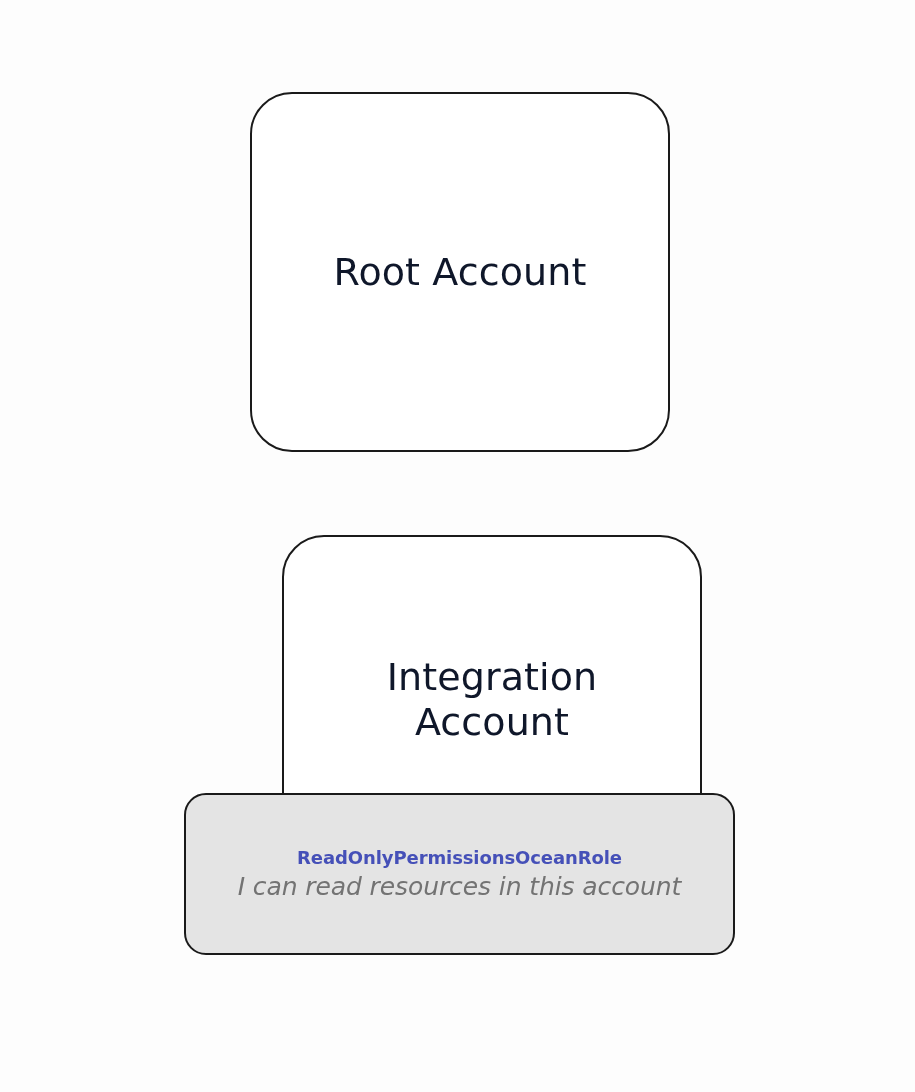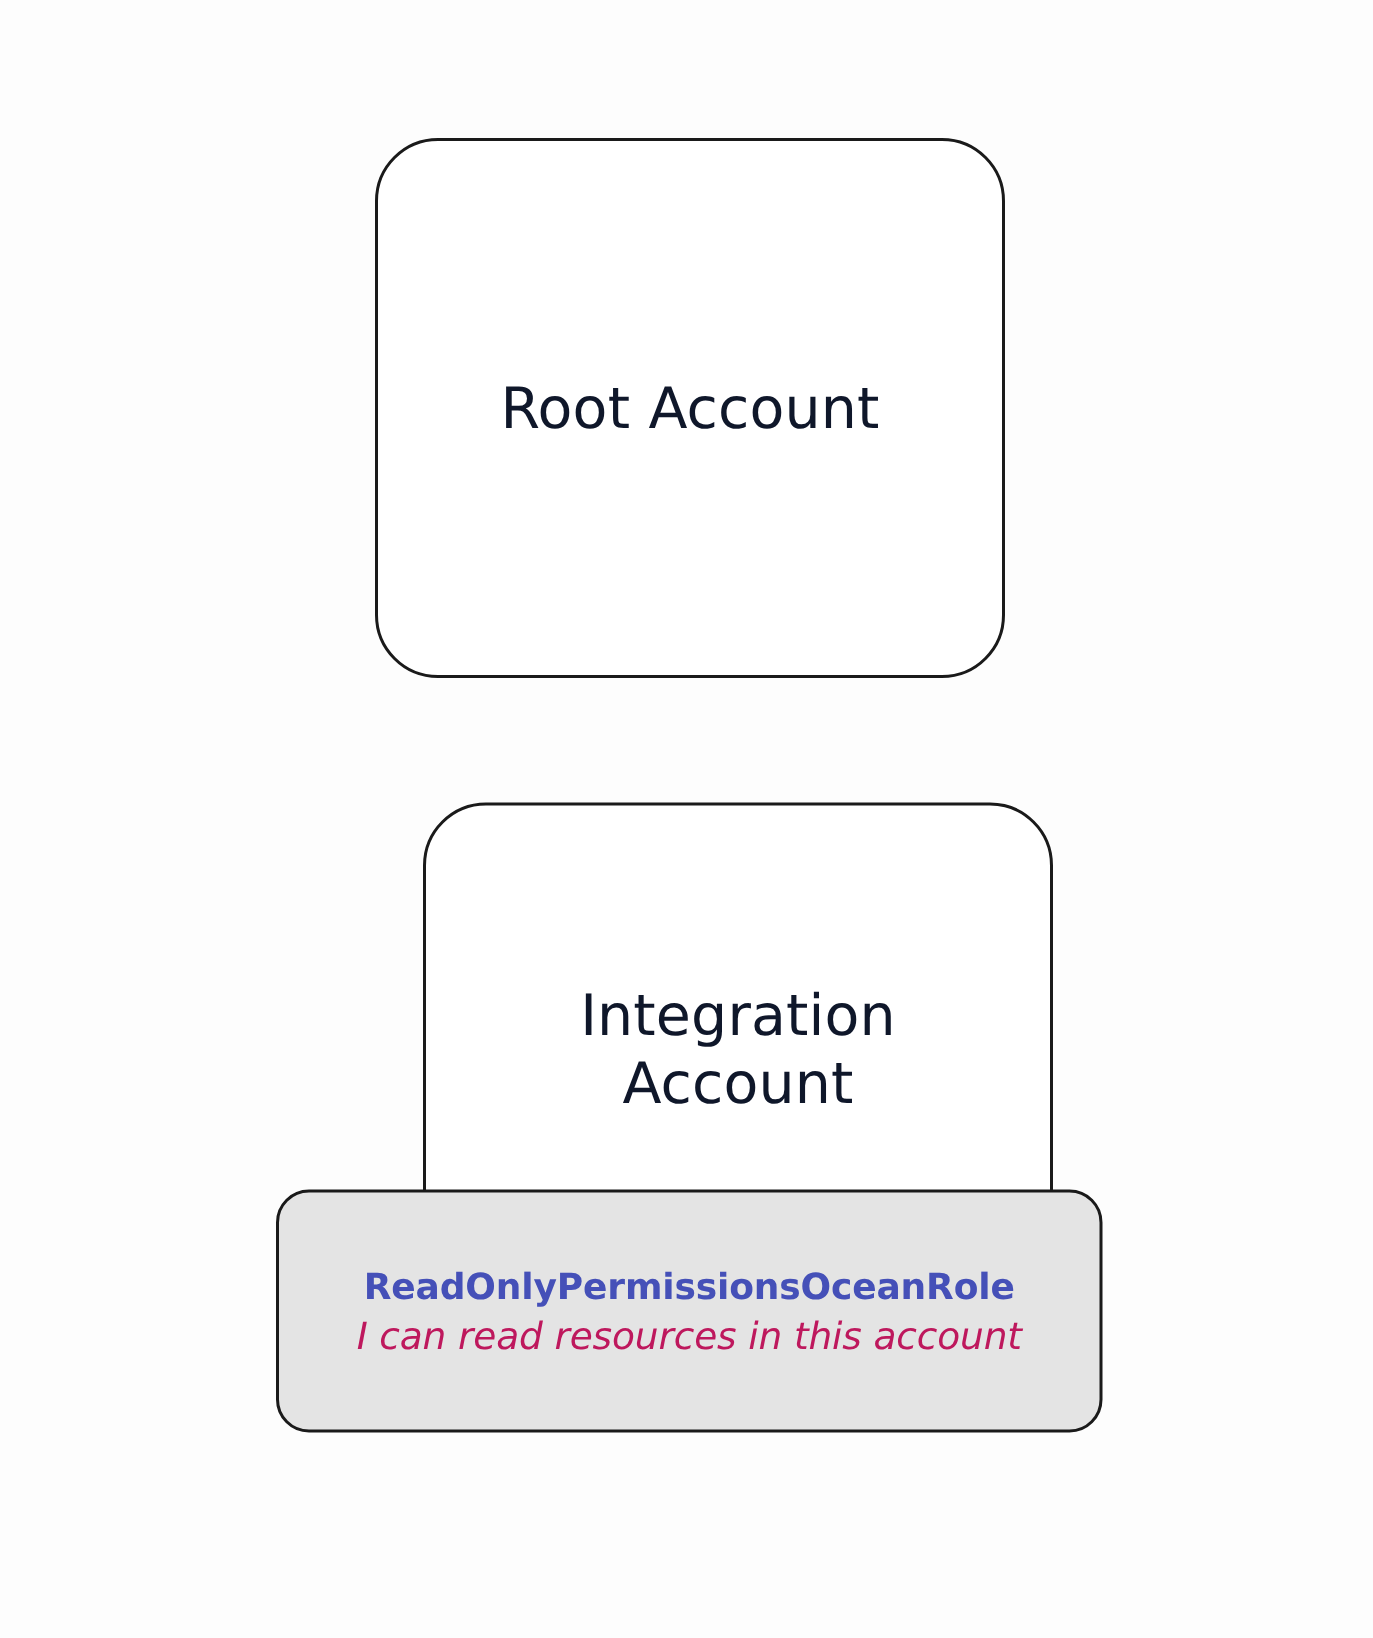--- a/index.html
+++ b/index.html
@@ -71,33 +71,33 @@
     border: 2px solid #1a1a1a;
     border-radius: 22px;
     display: flex;
     flex-direction: column;
     align-items: center;
     justify-content: center;
     z-index: 5;
   }
 
   #role-card-title {
-    font-size: 24px;
+    font-size: 18px;
     font-weight: 700;
     color: #4550b8;
     text-align: left;
     letter-spacing: -0.1px;
     margin-bottom: 4px;
   }
 
   #role-card-description {
     font-size: 25px;
     font-style: italic;
     font-weight: 400;
-    color: #be185d;
+    color: #737373;
     text-align: center;
     letter-spacing: -0.1px;
   }
 </style>
 </head>
 <body>
 
 <div id="diagram">
 
   <div id="root-account-box" class="account-box">

